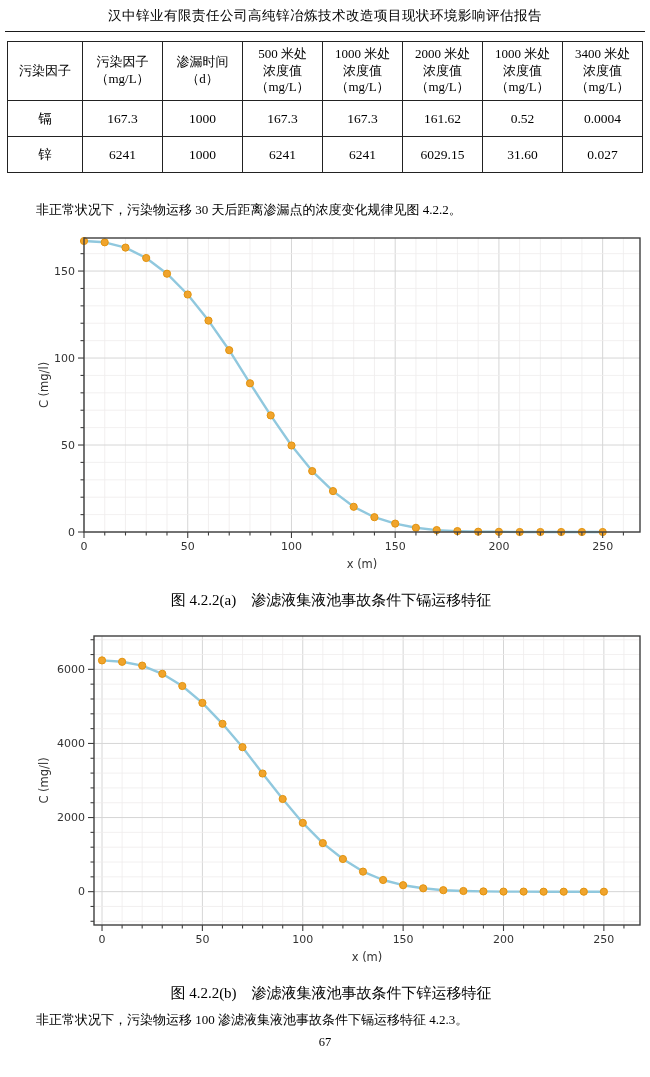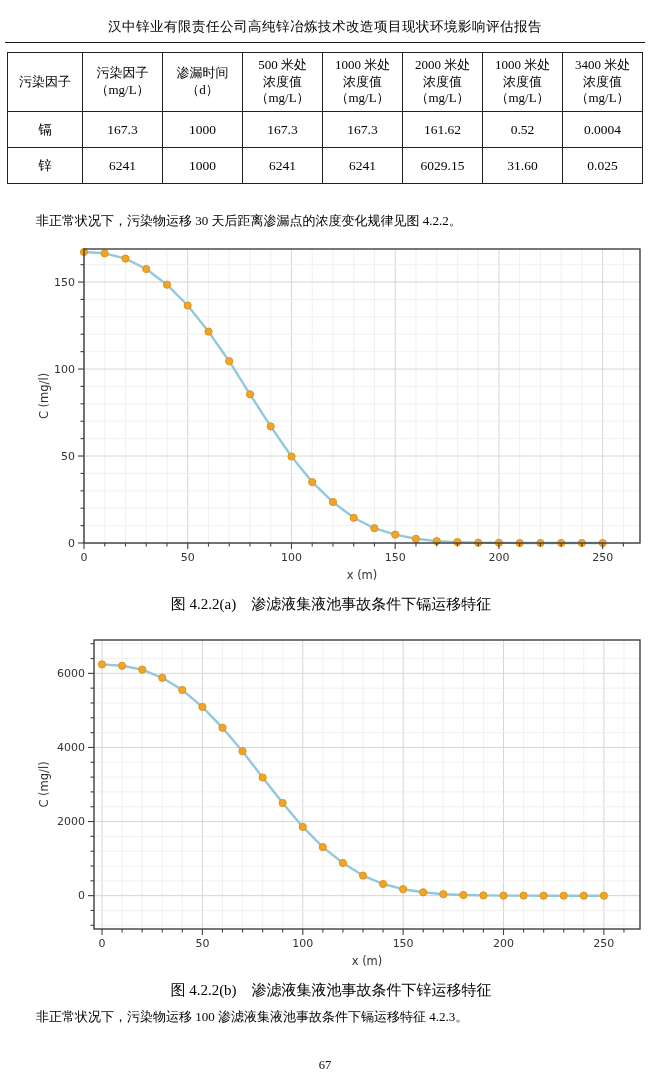--- a/index.html
+++ b/index.html
@@ -4,21 +4,21 @@
 <style>
   html,body { margin:0; padding:0; }
   body {
     width:650px; height:1077px; overflow:hidden;
     background:#ffffff; color:#000;
     font-family:"Liberation Serif", serif;
   }
   .page { width:650px; height:1077px; position:relative; }
 
   .doc-header {
-    text-align:center; font-size:13.5px; padding-top:18px;
+    text-align:center; font-size:13.5px; padding-top:7px;
     letter-spacing:0.5px; line-height:18px;
   }
   .header-rule { border:none; border-top:1.5px solid #1a1a1a; margin:6px 5px 0 5px; }
 
   table.data-table {
     border-collapse:collapse; table-layout:fixed;
     width:636px; margin:9px 0 0 7px;
   }
   table.data-table th, table.data-table td {
     border:1.5px solid #222; text-align:center; vertical-align:middle;
@@ -30,22 +30,22 @@
   table.data-table td { font-size:13.5px; height:33px; }
   col.c-first { width:75px; }
 
   .para { font-size:13px; line-height:22px; margin:26px 10px 0 10px; text-indent:2em; }
 
   .chart-wrap { margin-left:36px; }
   .chart-wrap.first { margin-top:5px; }
   .chart-wrap.second { margin-top:13px; }
   svg text { font-family:"DejaVu Sans", sans-serif; fill:#333; }
 
-  .caption { text-align:center; font-size:15px; margin-top:3px; line-height:21px;padding-left:12px; }
-  .page-num { text-align:center; font-size:12.5px; margin-top:30px; }
+  .caption { text-align:center; font-size:15px; margin-top:10px; line-height:21px;padding-left:12px; }
+  .page-num { text-align:center; font-size:12.5px; margin-top:4px; }
 </style>
 </head>
 <body>
 
 <div class="page">
 
   <div class="doc-header">汉中锌业有限责任公司高纯锌冶炼技术改造项目现状环境影响评估报告</div>
   <hr class="header-rule">
 
   <table class="data-table">
@@ -95,21 +95,21 @@
         <td>0.0004</td>
       </tr>
       <tr>
         <td>锌</td>
         <td>6241</td>
         <td>1000</td>
         <td>6241</td>
         <td>6241</td>
         <td>6029.15</td>
         <td>31.60</td>
-        <td>0.025</td>
+        <td>0.027</td>
       </tr>
     </tbody>
   </table>
 
   <div class="para">非正常状况下，污染物运移 30 天后距离渗漏点的浓度变化规律见图 4.2.2。</div>
 
   <div class="chart-wrap first"><svg width="612" height="350" viewBox="0 0 612 350">
         <line x1="48" y1="12" x2="48" y2="306" stroke="#d6d6d6" stroke-width="1"></line>
         <line x1="68.74626865671641" y1="12" x2="68.74626865671641" y2="306" stroke="#efecec" stroke-width="0.8"></line>
         <line x1="89.49253731343283" y1="12" x2="89.49253731343283" y2="306" stroke="#efecec" stroke-width="0.8"></line>

